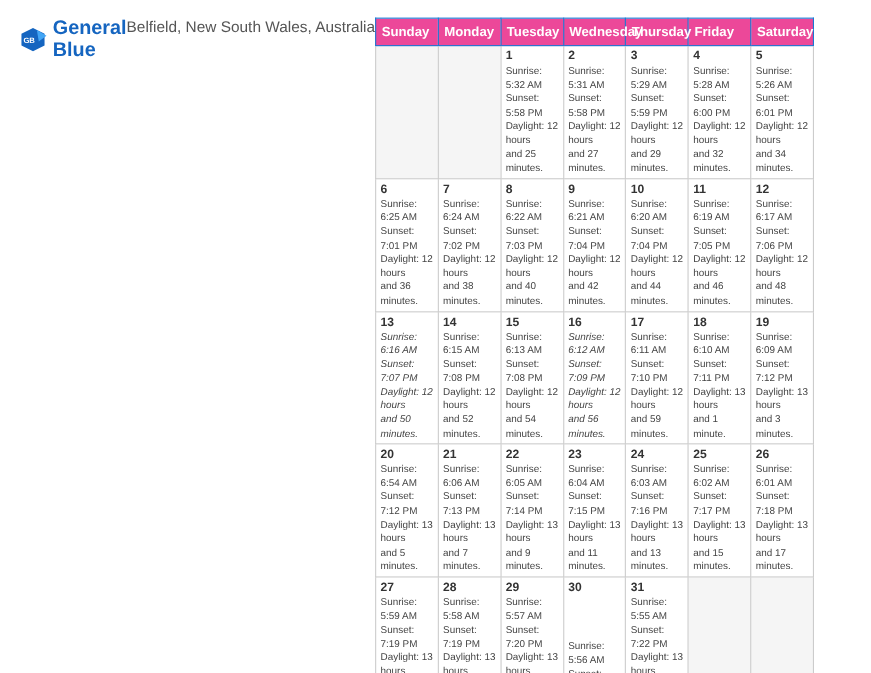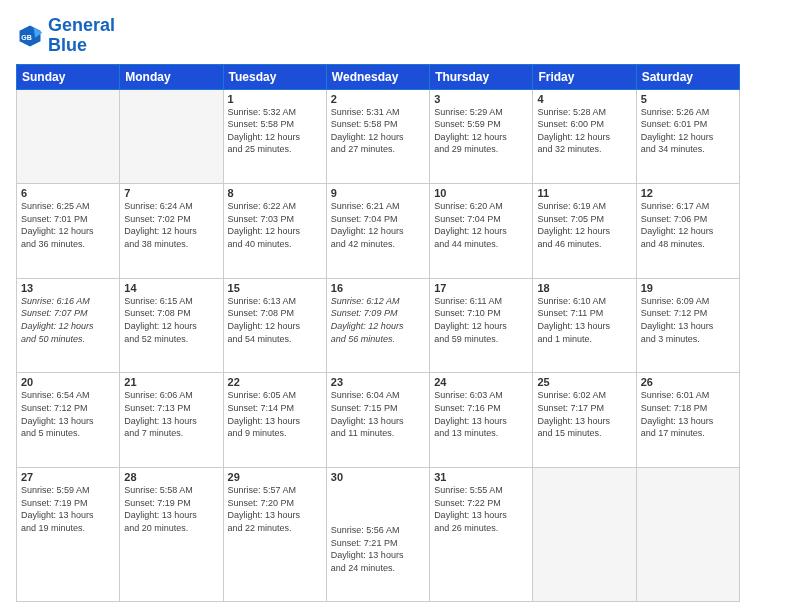--- a/index.html
+++ b/index.html
@@ -8,21 +8,21 @@
       height: 612px;
       font-family: Arial, sans-serif;
       background: #fff;
       overflow: hidden;
     }
     .page {
       width: 756px;
       height: 612px;
       padding: 16px 16px 10px 16px;
       display: flex;
-      flex-direction: column;
+      flex-direction: row;
     }
     .header {
       display: flex;
       align-items: flex-start;
       justify-content: space-between;
       margin-bottom: 8px;
     }
     .logo {
       display: flex;
       align-items: center;
@@ -55,21 +55,21 @@
       color: #555;
     }
     .calendar {
       flex: 1;
       border: 1px solid #ccc;
       border-collapse: collapse;
       width: 100%;
       table-layout: fixed;
     }
     .calendar th {
-      background: #1d4ed8;
+      background: #ec4899;
       color: #fff;
       text-align: left;
       padding: 5px 5px;
       font-size: 12px;
       border: 1px solid #1a78d4;
       font-weight: bold;
       margin-left: 22px;
     }
     .calendar td {
       border: 1px solid #ccc;
@@ -109,20 +109,21 @@
         <polygon points="16,4 28,10 28,22 16,28 4,22 4,10" fill="#1565c0"></polygon>
         <polygon points="20,6 30,12 22,18" fill="#42a5f5"></polygon>
         <text x="6" y="20" font-size="8" fill="white" font-weight="bold">GB</text>
       </svg>
       <div class="logo-text">
         <div><span>General</span></div>
         <div><span style="color:#1565c0">Blue</span></div>
       </div>
     </div>
     <div class="title-block">
+      <div class="subtitle">Belfield, New South Wales, Australia</div>
     </div>
   </div>
 
   <table class="calendar">
     <thead>
       <tr>
       <th>Sunday</th>
           <th>Monday</th>
           <th>Tuesday</th>
           <th>Wednesday</th>

